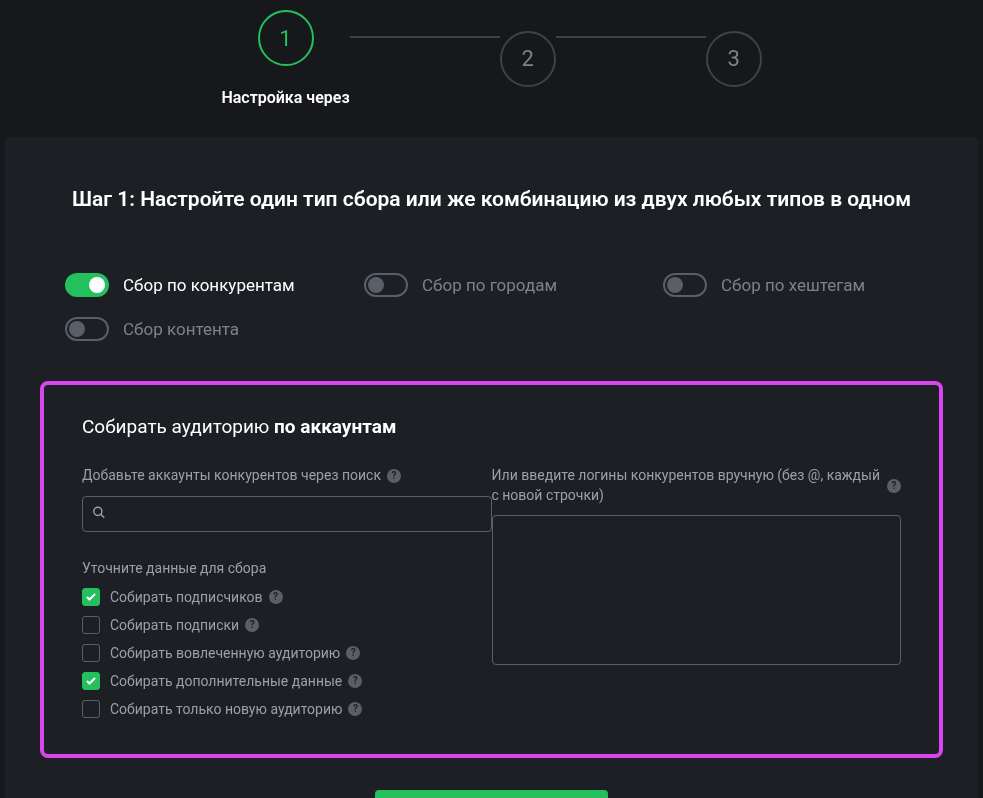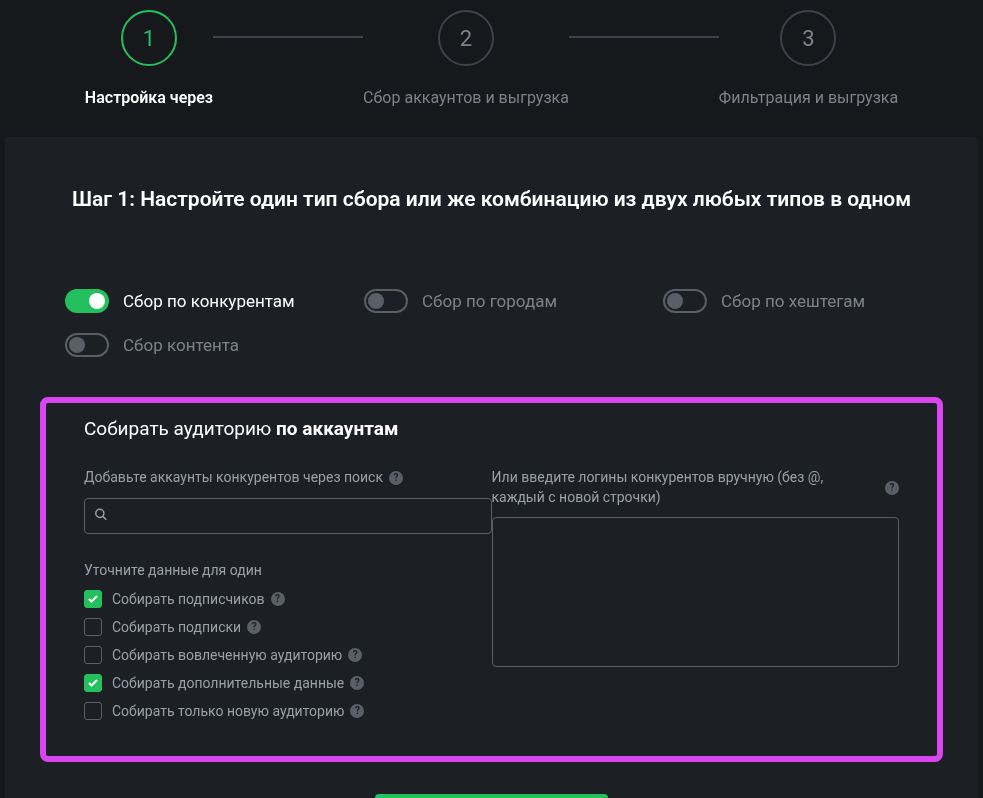--- a/index.html
+++ b/index.html
@@ -63,21 +63,21 @@
       background: #1c1f24;
       margin: 0 5px;
       border-radius: 4px;
       padding: 50px 30px 40px;
     }
     .main-title {
       text-align: center;
       font-size: 21px;
       font-weight: 600;
       color: #fff;
-      margin-bottom: 78px;
+      margin-bottom: 62px;
     }
     .toggles {
       display: grid;
       grid-template-columns: repeat(3, 1fr);
       gap: 20px 44px;
       padding: 0 30px 40px;
     }
     .toggle-item {
       display: flex;
       align-items: center;
@@ -113,23 +113,23 @@
       right: 2px;
     }
     .toggle-label {
       font-size: 17px;
       color: #7d828a;
     }
     .toggle-label.on {
       color: #fff;
     }
     .form-box {
-      border: 6px solid #d946ef;
+      border: 4px solid #d946ef;
       border-radius: 8px;
-      padding: 14px 38px 36px;
+      padding: 30px 38px 36px;
       margin: 0 5px;
     }
     .form-title {
       font-size: 19px;
       color: #fff;
       margin-bottom: 28px;
     }
     .form-title strong {
       font-weight: 700;
     }
@@ -263,26 +263,24 @@
 <body>
 
 <div class="stepper">
   <div class="step-group">
     <div class="step-circle active">1</div>
     <div class="step-label active">Настройка через</div>
   </div>
   <div class="step-line"></div>
   <div class="step-group">
     <div class="step-circle">2</div>
-    <div class="step-label">Сбор аккаунтов и выгрузка</div>
   </div>
   <div class="step-line"></div>
   <div class="step-group">
     <div class="step-circle">3</div>
-    <div class="step-label">Фильтрация и выгрузка</div>
   </div>
 </div>
 
 <div class="main-panel">
   <h1 class="main-title">Шаг 1: Настройте один тип сбора или же комбинацию из двух любых типов в одном</h1>
 
   <div class="toggles">
     <div class="toggle-item">
       <div class="toggle-switch on"></div>
       <span class="toggle-label on">Сбор по конкурентам</span>
@@ -315,21 +313,21 @@
         <div class="search-wrapper">
           <span class="search-icon-wrap">
             <svg width="14" height="14" viewBox="0 0 24 24" fill="none" stroke="currentColor" stroke-width="2.5">
                 <circle cx="10" cy="10" r="7"></circle>
                 <line x1="21" y1="21" x2="15" y2="15"></line>
               </svg>
           </span>
           <input type="text" class="search-input" style="">
         </div>
 
-        <div class="section-label">Уточните данные для один</div>
+        <div class="section-label">Уточните данные для сбора</div>
         <div class="checkbox-group">
           <div class="checkbox-item">
             <div class="checkbox checked">
                 <svg width="12" height="12" viewBox="0 0 24 24" fill="none" stroke="#fff" stroke-width="4">
                   <polyline points="4,12 9,17 20,6"></polyline>
                 </svg>
               </div>
             <span class="checkbox-label">
                 <span>Собирать подписчиков</span>
                 <span class="help-icon">?</span>

